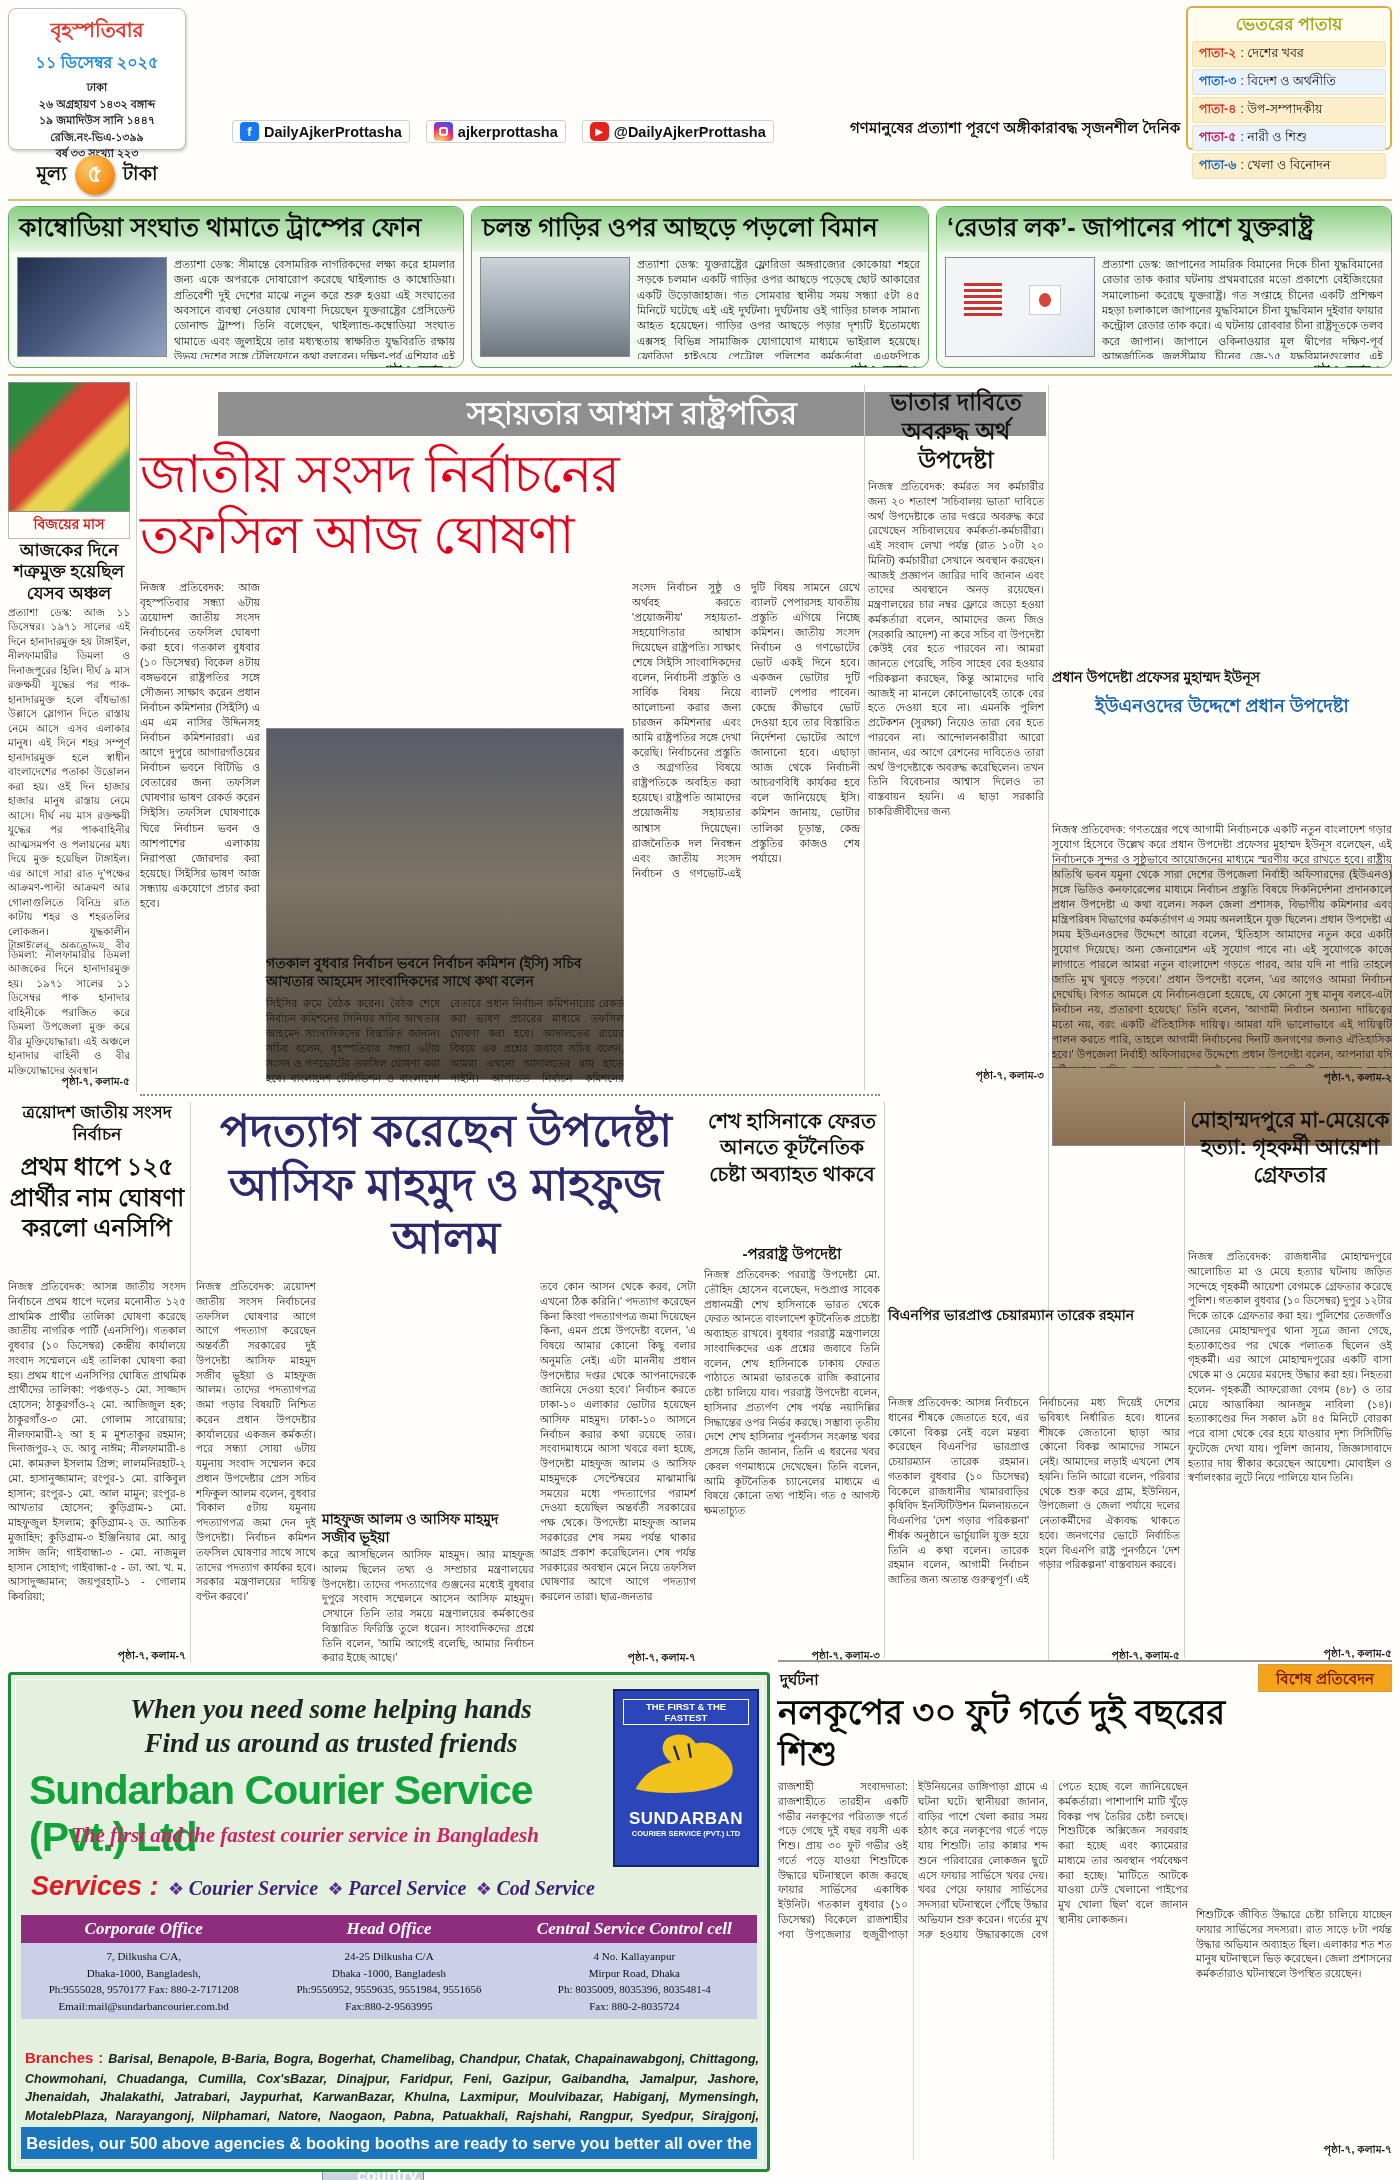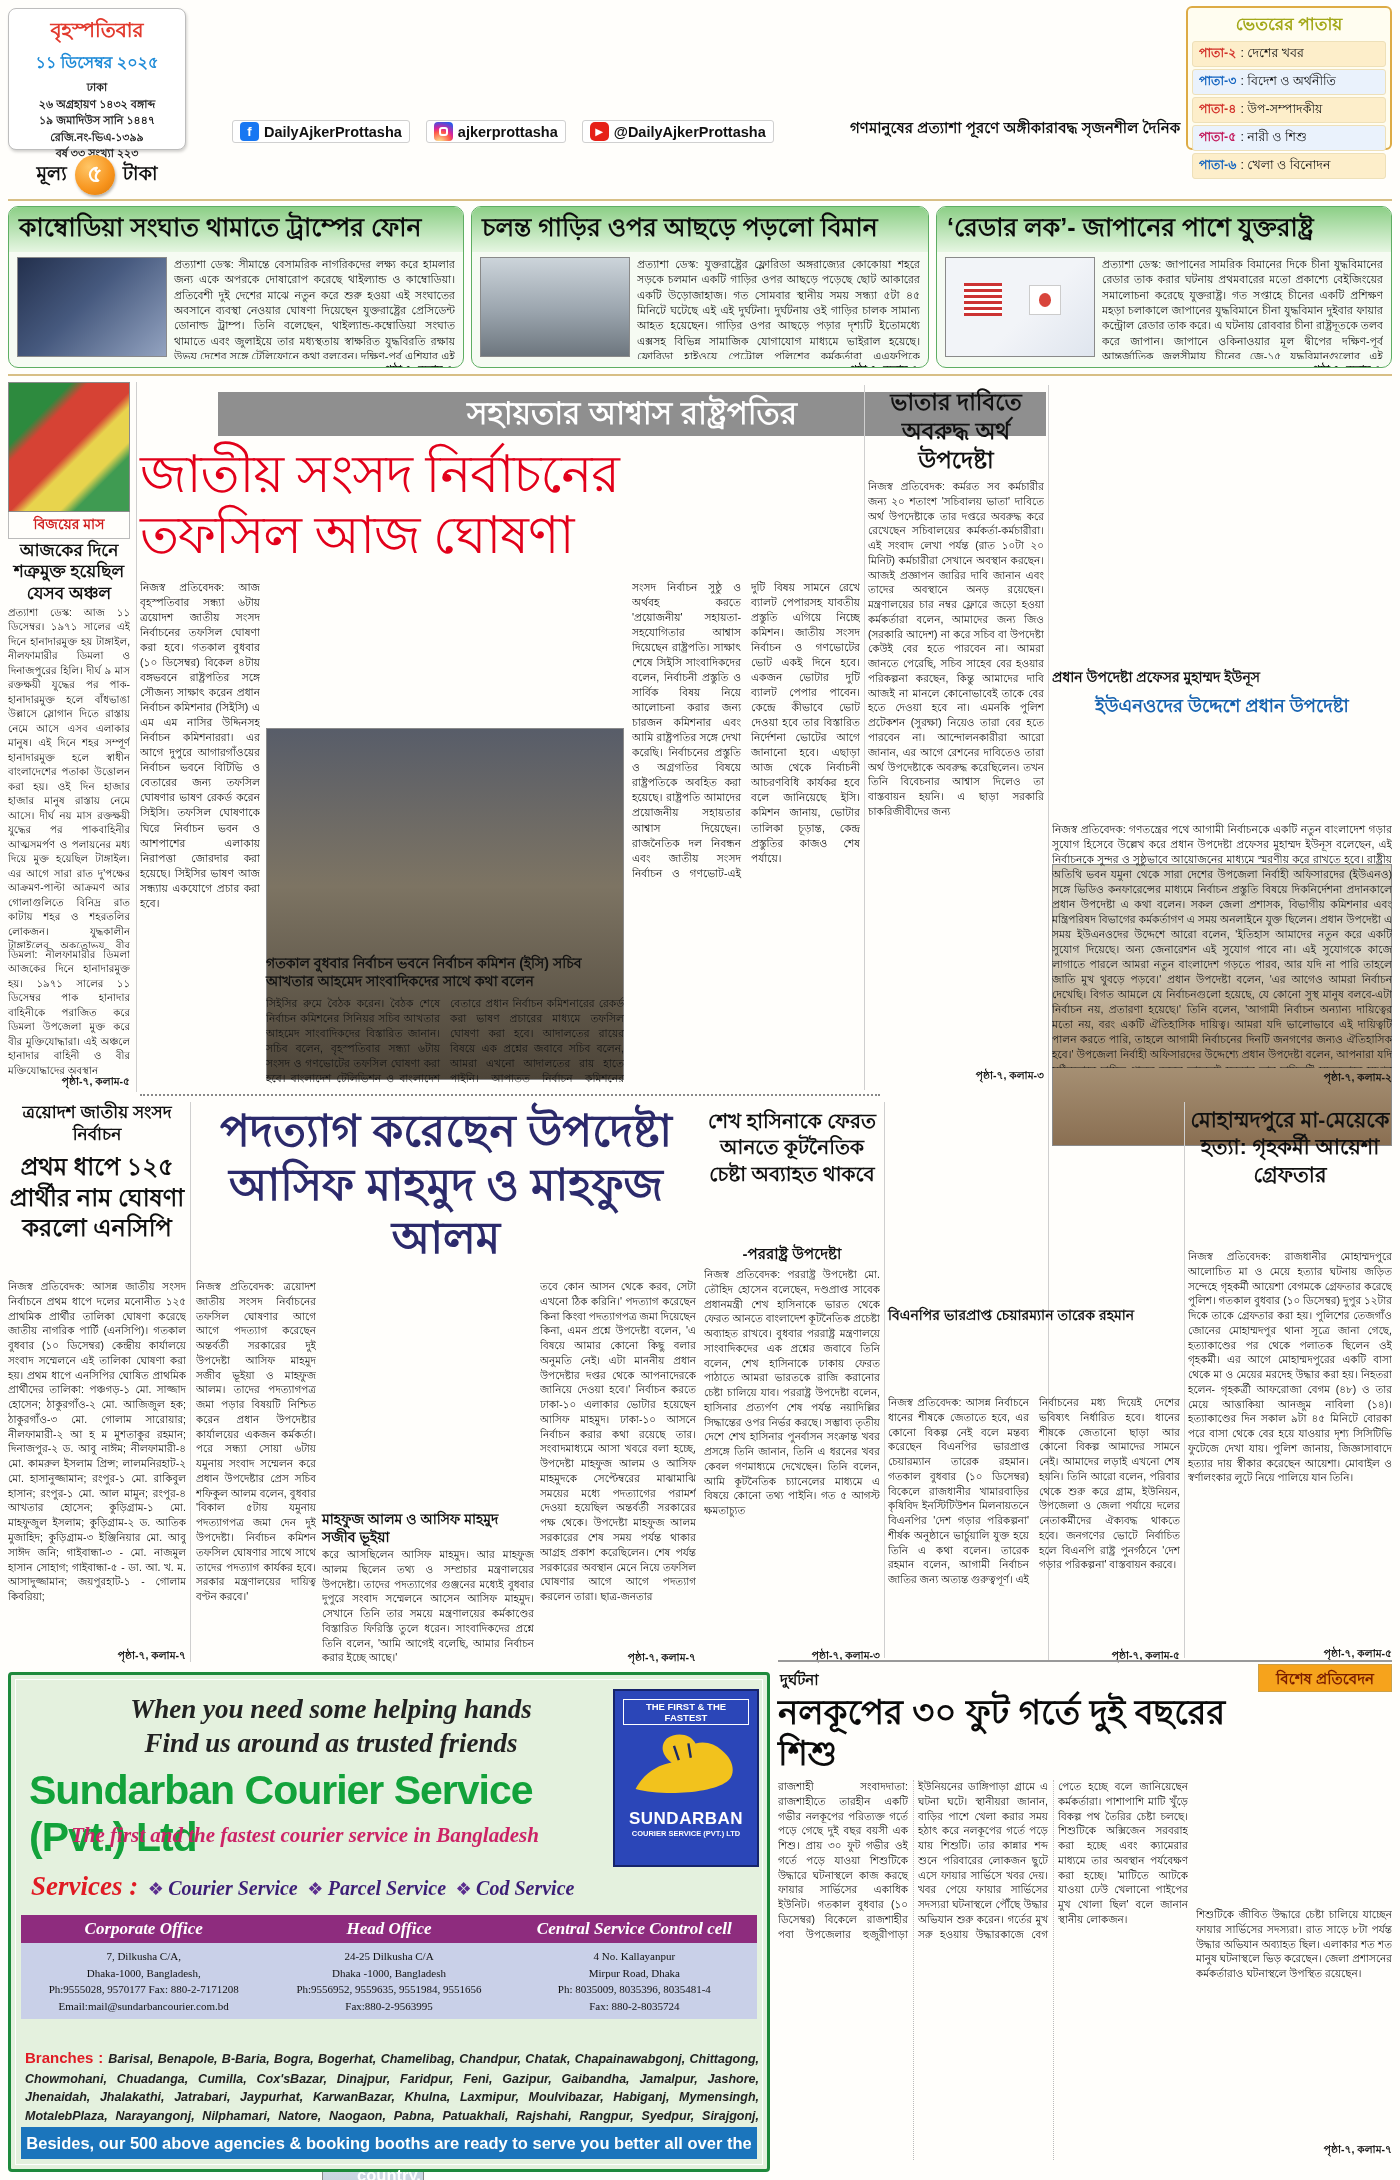--- a/index.html
+++ b/index.html
@@ -70,21 +70,21 @@
   
   .ad{position:absolute;border:3px solid #1e8a3c;background:#e4f1de;border-radius:4px}
   .ad-inner{position:absolute;inset:4px;border:1px solid #fff}
   .ad-tag{font-family:"Liberation Serif","DejaVu Serif",serif;font-style:italic;font-weight:bold;font-size:27px;color:#222;line-height:1.25}
   .ad-title{font-weight:bold;font-size:41px;color:#12a23a;letter-spacing:-1px}
   .ad-sub{font-family:"Liberation Serif","DejaVu Serif",serif;font-style:italic;font-weight:bold;font-size:21px;color:#cc2366}
   .logoBox{position:absolute;background:#2b46b8;border:2px solid #16246b;color:#fff;text-align:center;padding:8px}
   .logoBox .lt{font-size:9.5px;font-weight:bold;border:1px solid #fff;padding:1px}
   .logoBox .ln1{font-size:17px;font-weight:bold;letter-spacing:.5px}
   .logoBox .ln2{font-size:7.5px;font-weight:bold}
-  .srv-label{color:#e01b24;font-weight:bold;font-style:italic;font-size:27px;font-family:Liberation Serif, serif}
+  .srv-label{color:#e01b24;font-weight:bold;font-style:italic;font-size:27px;font-family:Liberation Sans, sans-serif}
   .srv-item{color:#3d1f77;font-weight:bold;font-style:italic;font-size:20px;font-family:"Liberation Serif","DejaVu Serif",serif}
   .dia{color:#5b2d8e;font-size:18px}
   .offtab{position:absolute;left:10px;right:10px}
   .offhead{display:flex;background:#8e2c7e;color:#fff}
   .offhead div{flex:1;text-align:center;font-family:"Liberation Serif","DejaVu Serif",serif;font-style:italic;font-weight:bold;font-size:17px;padding:4px 2px}
   .offbody{display:flex;background:#c9d0e8}
   .offbody div{flex:1;text-align:center;font-size:11px;line-height:1.5;padding:5px 4px;white-space:pre-line;font-family:"Liberation Serif","DejaVu Serif",serif}
   .branches{font-size:12.5px;line-height:1.5;font-style:italic;font-weight:bold;color:#222;text-align:justify}
   .branches b{color:#e01b24;font-size:15px;font-style:normal}
   .ad-bar{position:absolute;background:#1b75bc;color:#fff;text-align:center;font-size:16.5px;font-weight:bold}

